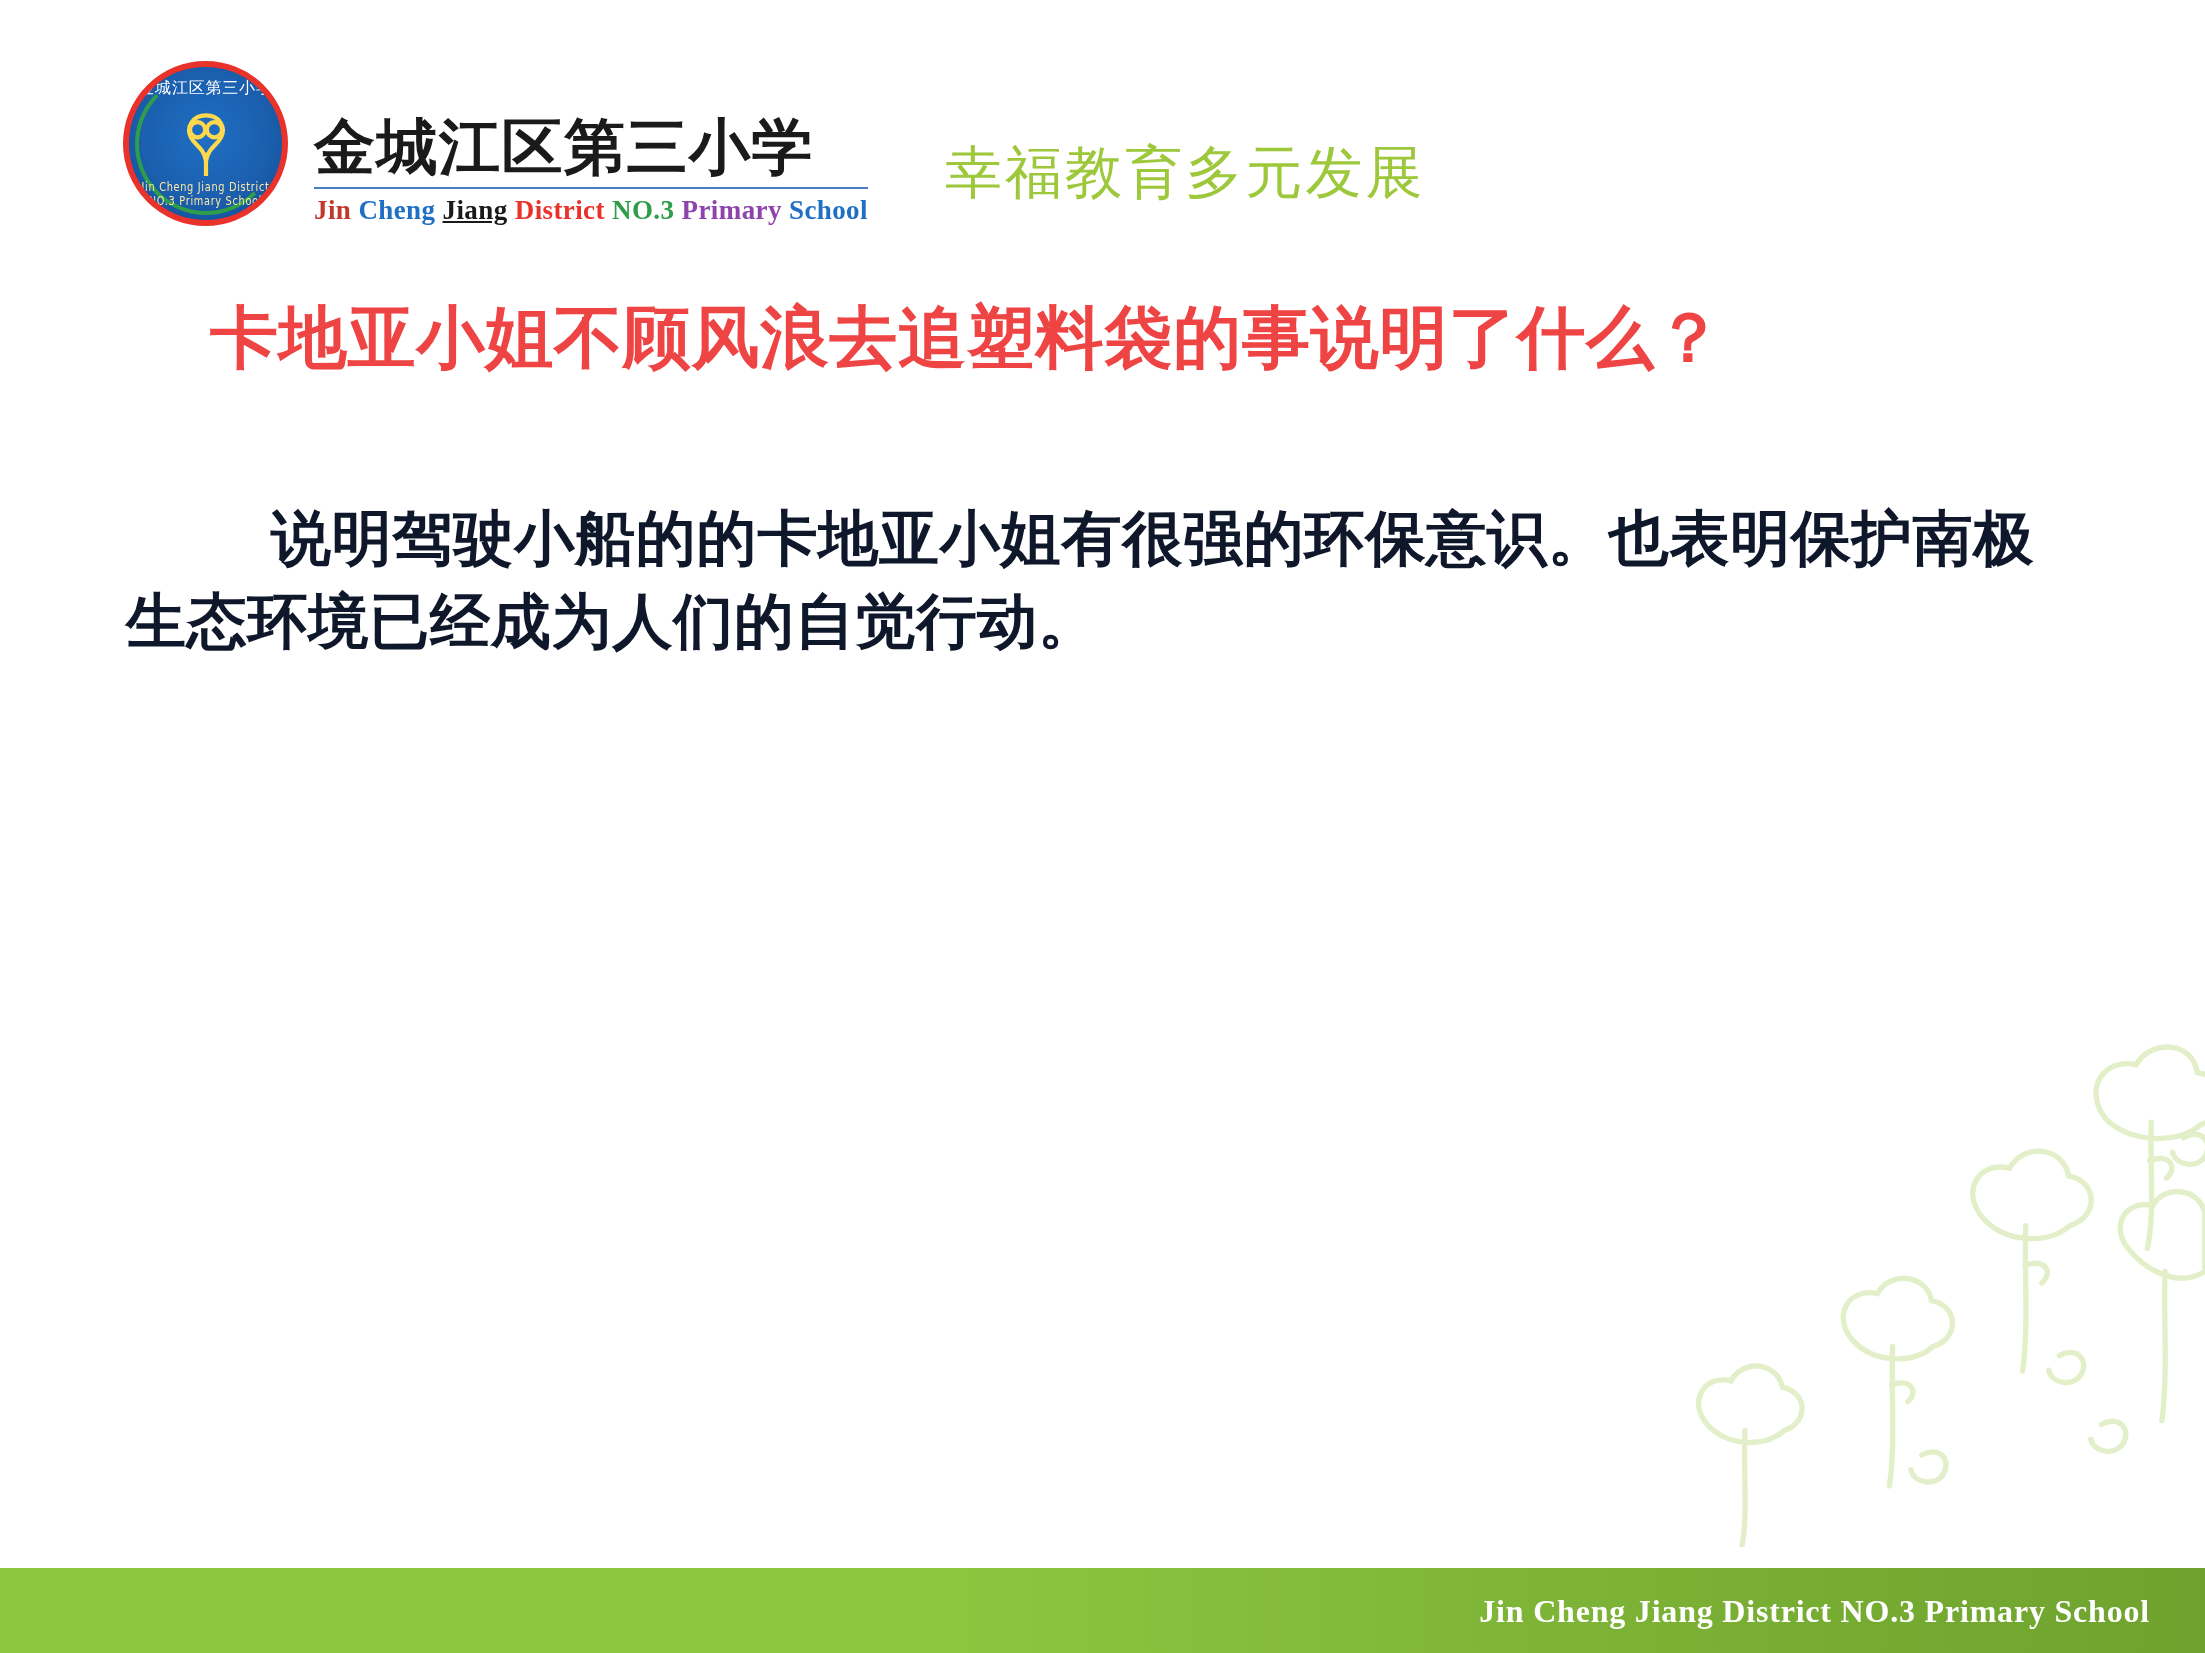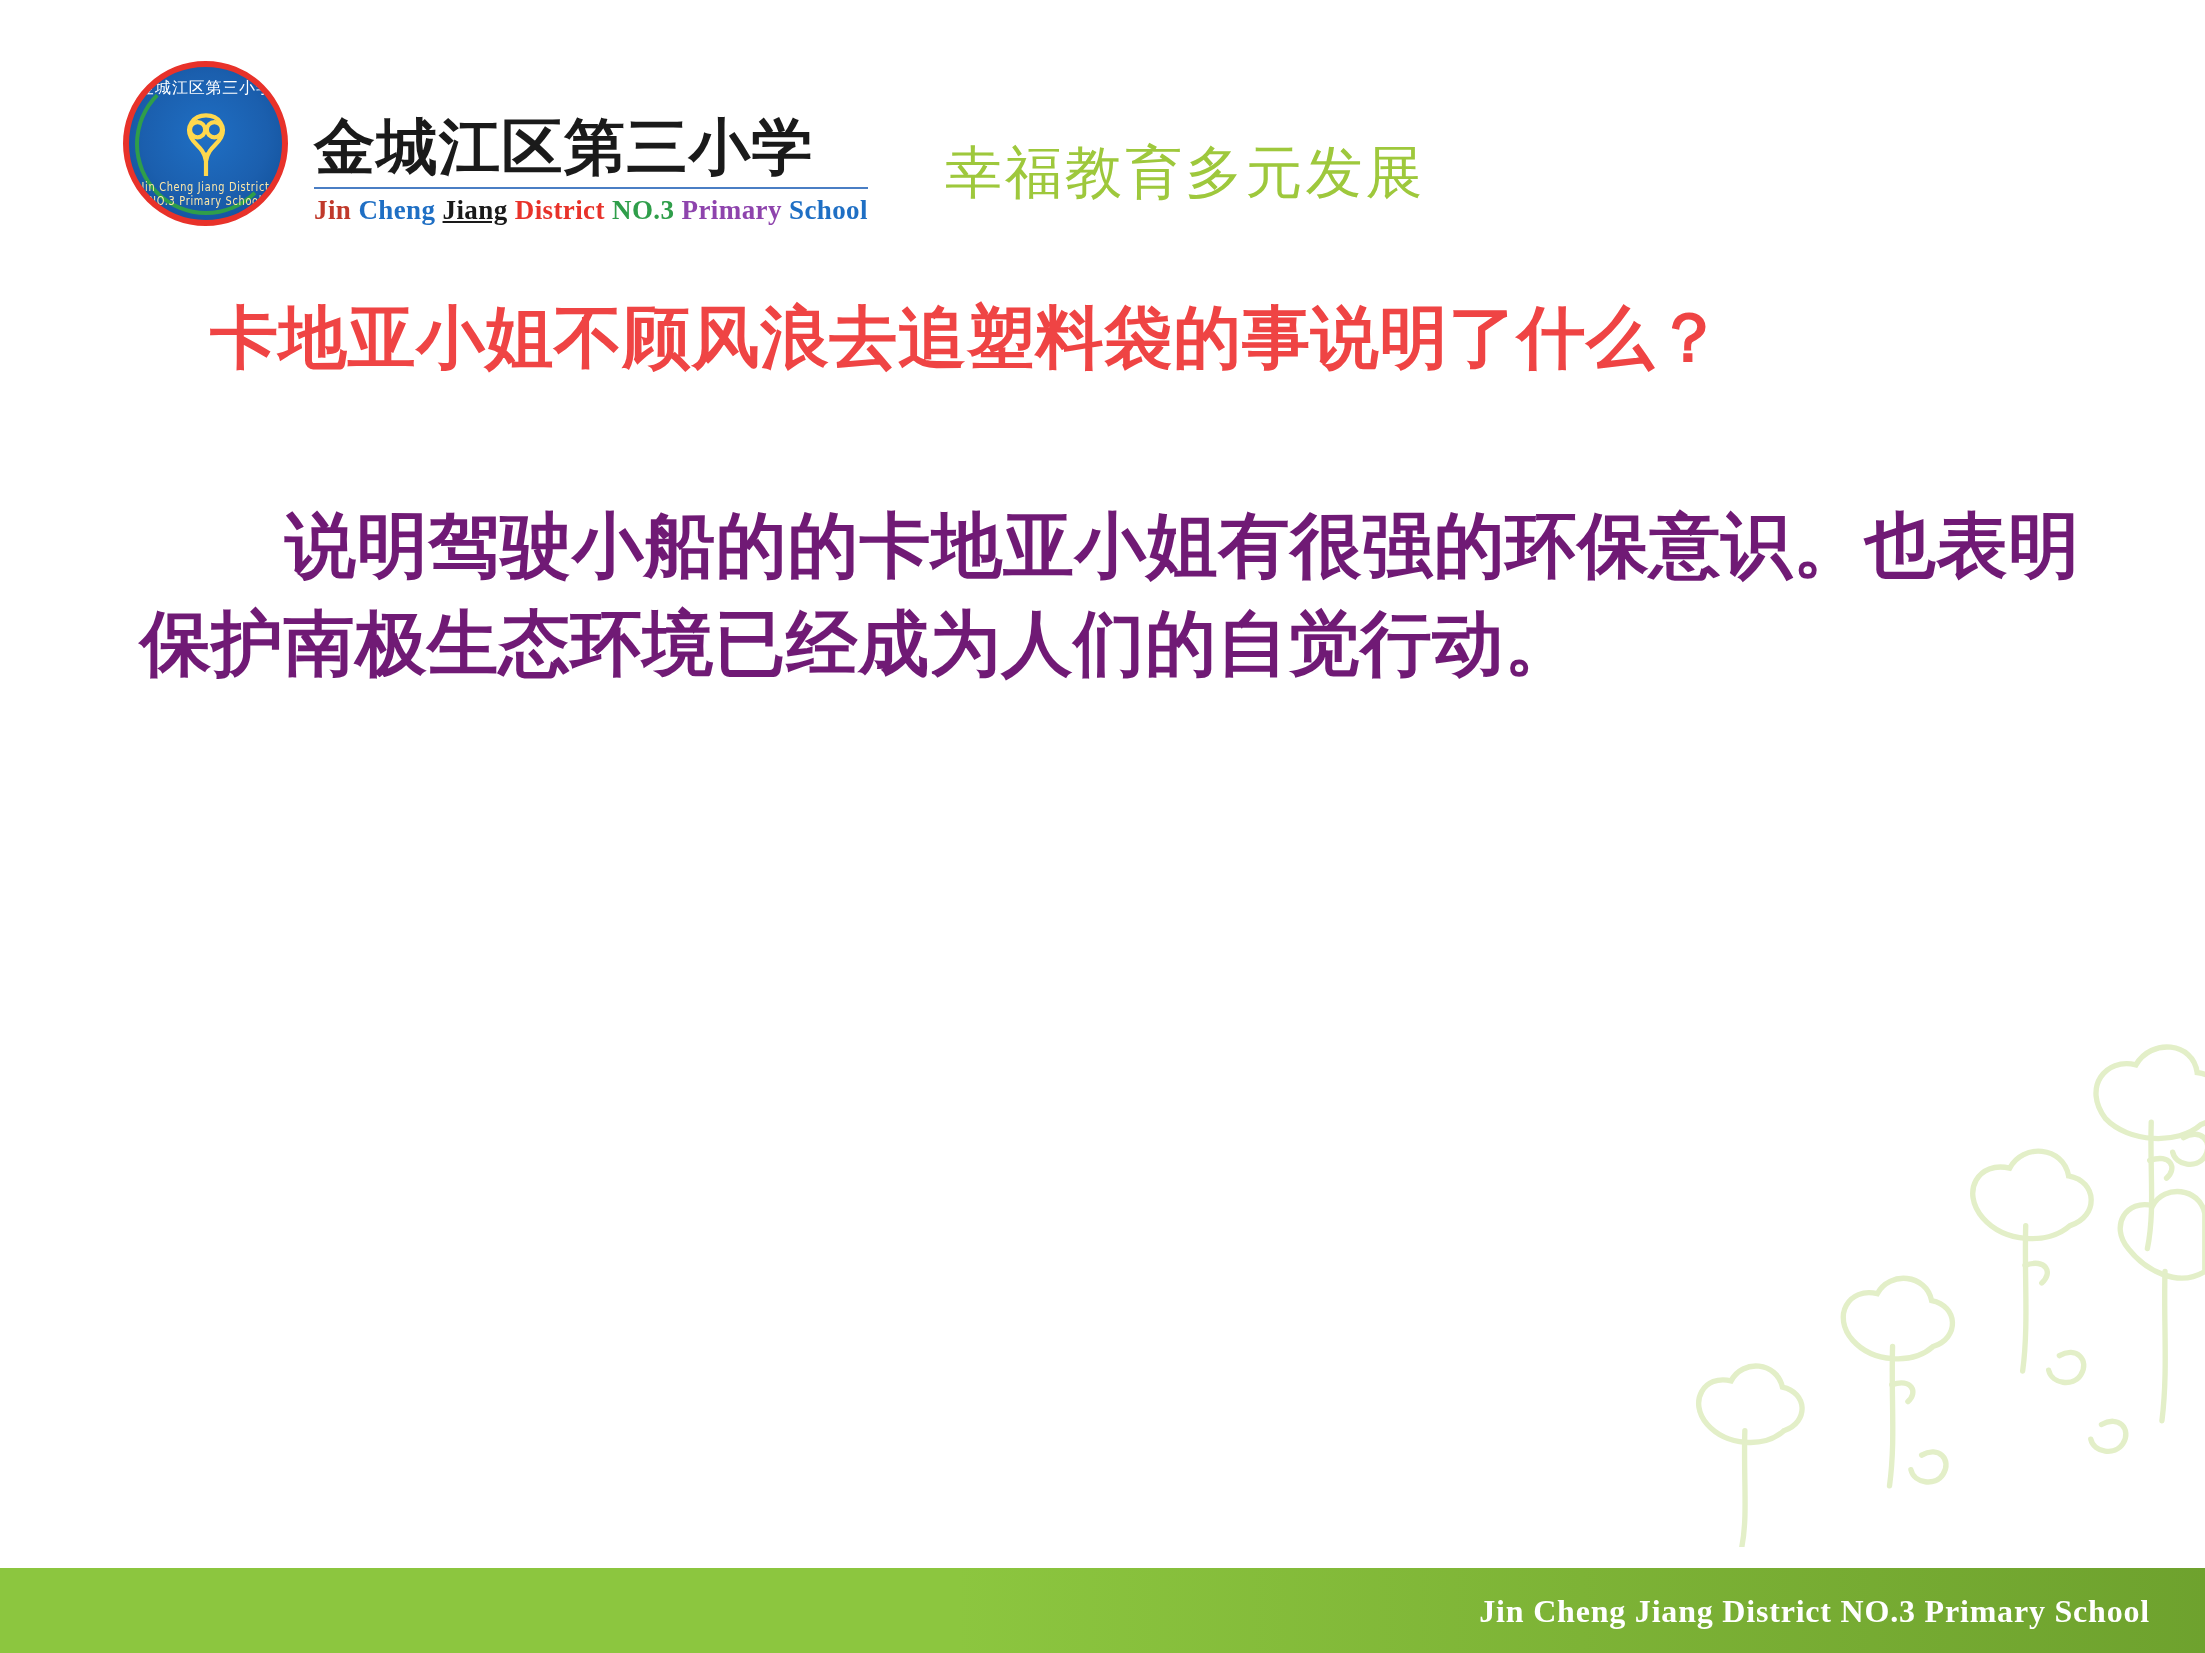--- a/index.html
+++ b/index.html
@@ -123,28 +123,27 @@
     color: #ef4444;
     font-weight: bold;
     font-size: 68px;
     line-height: 1.28;
     text-indent: 84px;
     letter-spacing: 0.8px;
     font-family: Liberation Serif, serif;
   }
   .answer {
     margin-top: 115px;
-    color: #701a75;
-    font-weight: bold;
-    font-size: 71px;
+    color: #0f172a;
+    font-weight: bold;
+    font-size: 60px;
     line-height: 1.38;
     text-indent: 145px;
     letter-spacing: 0.8px;
     font-family: "DejaVu Sans", "Liberation Sans", sans-serif;
-    margin-left: 14px;
   }
 
   
   .deco {
     position: absolute;
     right: 0;
     bottom: 107px;
     width: 957px;
     height: 551px;
     pointer-events: none;

